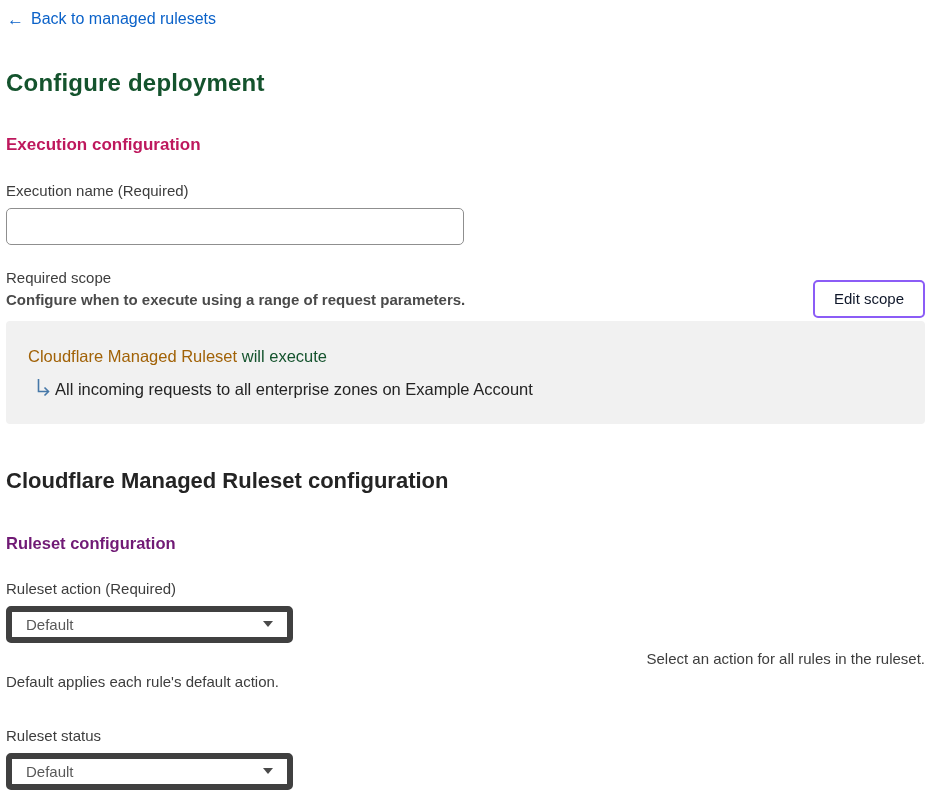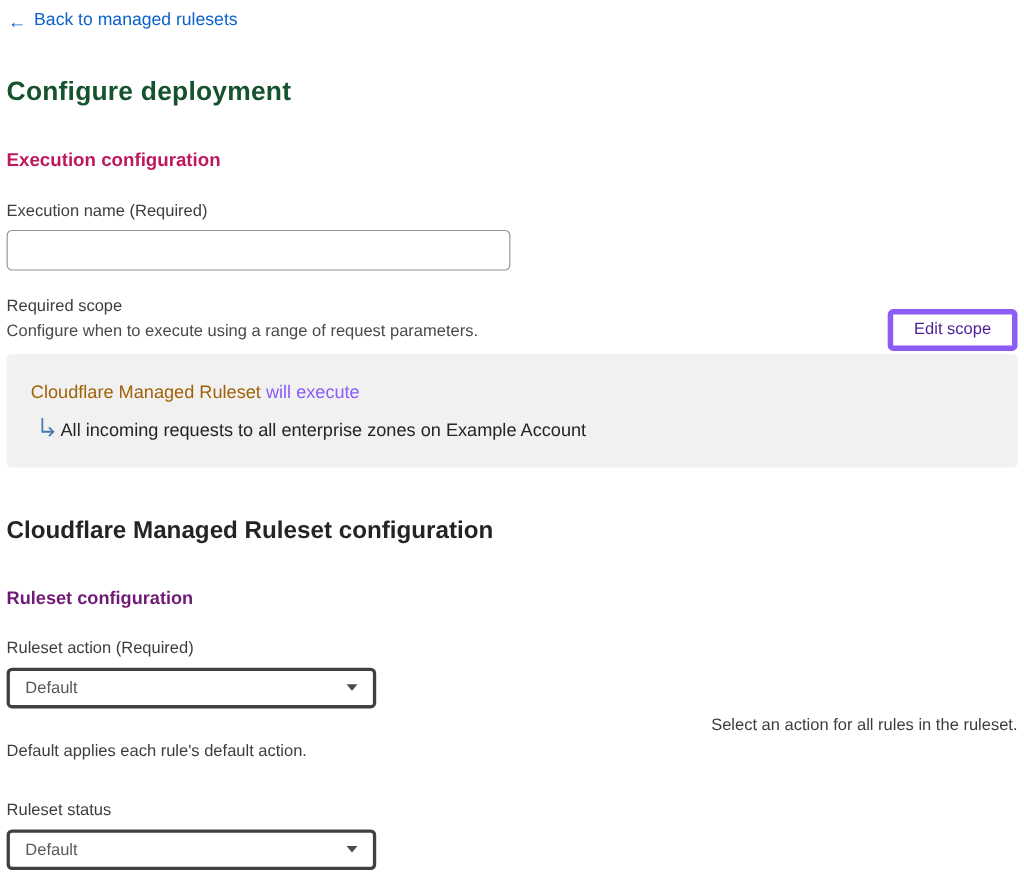--- a/index.html
+++ b/index.html
@@ -76,64 +76,64 @@
     background: #fff;
   }
 
   
   .scope-row {
     margin-top: 24px;
     position: relative;
     width: 919px;
   }
   .scope-label { font-size: 15px; color: #3d3d3d; }
-  .scope-desc { margin-top: 5px; font-size: 15px; color: #4a4a4a; }
+  .scope-desc { margin-top: 5px; font-size: 15px; color: #4a4a4a; font-weight: bold; }
   .edit-scope-btn {
     position: absolute;
     right: 0;
     top: 11px;
     height: 38px;
     padding: 0 19px;
     background: #ffffff;
-    border: 5px solid #8b5cf6;
+    border: 2px solid #8b5cf6;
     border-radius: 5px;
-    color: #4c1d95;
+    color: #0f172a;
     font-size: 15px;
     font-family: inherit;
     cursor: pointer;
   }
 
   
   .scope-box {
     margin-top: 13px;
     width: 919px;
     height: 103px;
     background: #f1f1f1;
     border-radius: 4px;
     padding: 26px 22px 0 22px;
   }
   .scope-box-line1 { font-size: 16.5px; }
   .scope-box-line1 .ruleset-name { color: #a16207; }
-  .scope-box-line1 .muted { color: #8b5cf6; }
+  .scope-box-line1 .muted { color: #14532d; }
   .scope-box-line2 {
     margin-top: 11px;
     display: flex;
     align-items: center;
     font-size: 16.5px;
     color: #242424;
     padding-left: 5px;
   }
   .elbow-icon { flex: 0 0 auto; display: inline-block; }
 
   
   .select-control {
     margin-top: 9px;
-    width: 336px;
+    width: 287px;
     height: 37px;
-    border: 3px solid #404040;
+    border: 6px solid #404040;
     border-radius: 5px;
     background: #fff;
     display: flex;
     align-items: center;
     justify-content: space-between;
     padding: 0 14px;
     font-size: 15px;
     color: #595959;
     cursor: pointer;
   }

